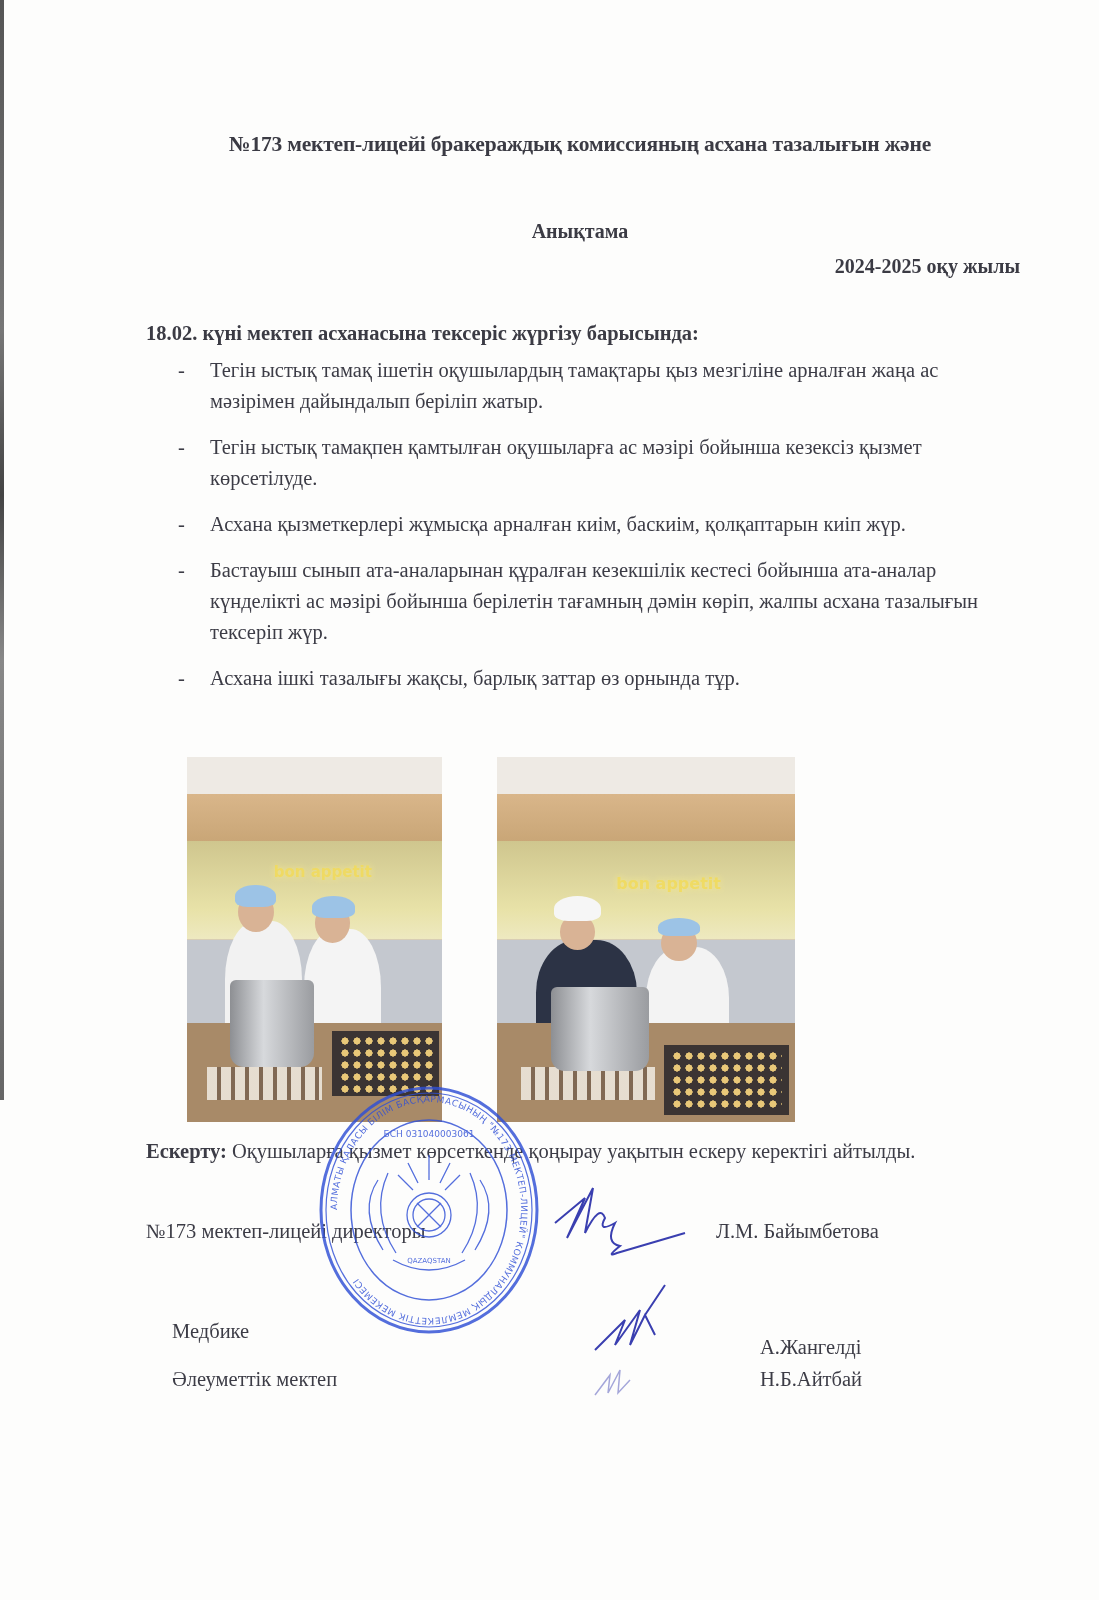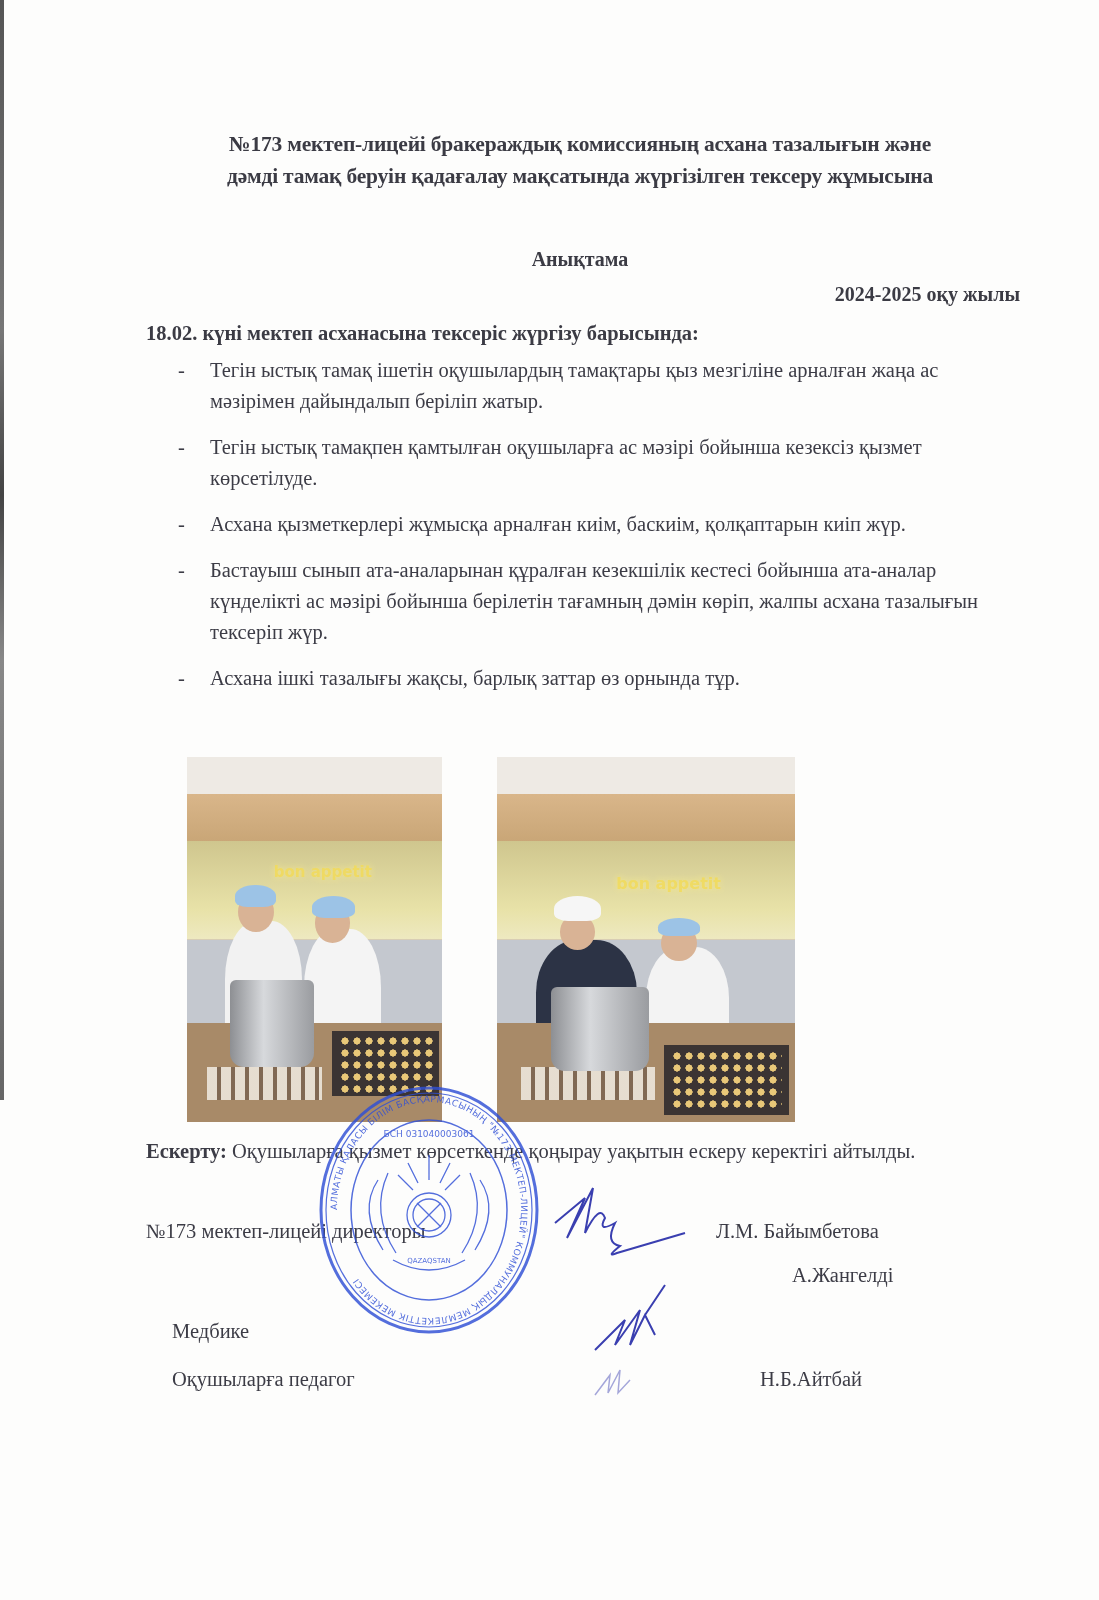--- a/index.html
+++ b/index.html
@@ -15,21 +15,21 @@
   }
   .page { position: absolute; left: 0; top: 0; width: 900px; height: 1600px; }
 
   .title {
     position: absolute; left: 140px; width: 880px; top: 128px;
     text-align: center; font-weight: bold; font-size: 21.5px; line-height: 32px;
     color: #3b3b44; letter-spacing: -0.2px;
   }
   .subtitle {
     position: absolute; left: 140px; width: 880px; text-align: center;
-    font-weight: bold; font-size: 20px; color: #3b3b44; margin-top: 28px;
+    font-weight: bold; font-size: 20px; color: #3b3b44;
   }
   .subtitle.s1 { top: 220px; }
   .subtitle.s2 { top: 255px; text-align: right; }
   .intro {
     position: absolute; left: 146px; top: 322px;
     font-weight: bold; font-size: 20.5px; color: #3b3b44;
   }
   .items { position: absolute; left: 176px; top: 355px; width: 840px; margin: 0; padding: 0; list-style: none; }
   .items li {
     position: relative; padding-left: 34px; font-size: 20.5px; line-height: 31px;
@@ -79,21 +79,21 @@
   .note {
     position: absolute; left: 146px; top: 1135px; width: 860px;
     font-size: 20.5px; line-height: 33px; color: #3c3c46;
   }
   .note b { font-weight: bold; }
 
   .sig-row { position: absolute; font-size: 20.5px; color: #3c3c46; }
   .r1-role { left: 146px; top: 1220px; }
   .r1-name { left: 716px; top: 1220px; }
   .r2-role { left: 172px; top: 1320px; text-align: center; }
-  .r2-name { left: 760px; top: 1264px; margin-left: 32px; }
+  .r2-name { left: 760px; top: 1336px; }
   .r3-role { left: 172px; top: 1368px; }
   .r3-name { left: 760px; top: 1368px; }
 
   .seal {
     position: absolute; left: 318px; top: 1085px; width: 222px; height: 250px;
     opacity: 0.82; pointer-events: none;
   }
   .sig { position:absolute; pointer-events:none; }
   .sig.s-dir { left: 545px; top: 1178px; width: 150px; height: 90px; }
   .sig.s-med { left: 585px; top: 1280px; width: 90px; height: 80px; }
@@ -101,21 +101,20 @@
 </style>
 </head>
 <body>
 
 <div class="left-edge"></div>
 
 <div class="page">
 
   <div class="title">
     <div>№173 мектеп-лицейі бракераждық комиссияның асхана тазалығын және</div>
-    <div>дәмді тамақ беруін қадағалау мақсатында жүргізілген тексеру жұмысына</div>
   </div>
 
   <div class="subtitle s1">Анықтама</div>
   <div class="subtitle s2">2024-2025 оқу жылы</div>
 
   <div class="intro">18.02. күні мектеп асханасына тексеріс жүргізу барысында:</div>
 
   <ul class="items">
     <li>
       <span class="dash">-</span>
@@ -176,21 +175,21 @@
   </div>
 
   <div class="note">
     <b>Ескерту:</b><span> Оқушыларға қызмет көрсеткенде қоңырау уақытын ескеру керектігі айтылды.</span>
   </div>
 
   <div class="sig-row r1-role">№173 мектеп-лицейі директоры</div>
   <div class="sig-row r1-name">Л.М. Байымбетова</div>
   <div class="sig-row r2-role">Медбике</div>
   <div class="sig-row r2-name">А.Жангелді</div>
-  <div class="sig-row r3-role">Оқушыларға педагог</div>
+  <div class="sig-row r3-role">Әлеуметтік мектеп</div>
   <div class="sig-row r3-name">Н.Б.Айтбай</div>
 
   <svg class="seal" viewBox="0 0 222 250">
     <defs>
       <path id="sealArc" d="M 111 125 m -92 0 a 92 108 0 1 1 184 0 a 92 108 0 1 1 -184 0"></path>
     </defs>
     <ellipse cx="111" cy="125" rx="108" ry="122" fill="none" stroke="#2f4fd6" stroke-width="3"></ellipse>
     <ellipse cx="111" cy="125" rx="103" ry="117" fill="none" stroke="#2f4fd6" stroke-width="1.2"></ellipse>
     <ellipse cx="111" cy="125" rx="78" ry="90" fill="none" stroke="#2f4fd6" stroke-width="1.5"></ellipse>
     <text font-size="9" fill="#2f4fd6" font-family="DejaVu Sans, sans-serif" letter-spacing="0.5">

